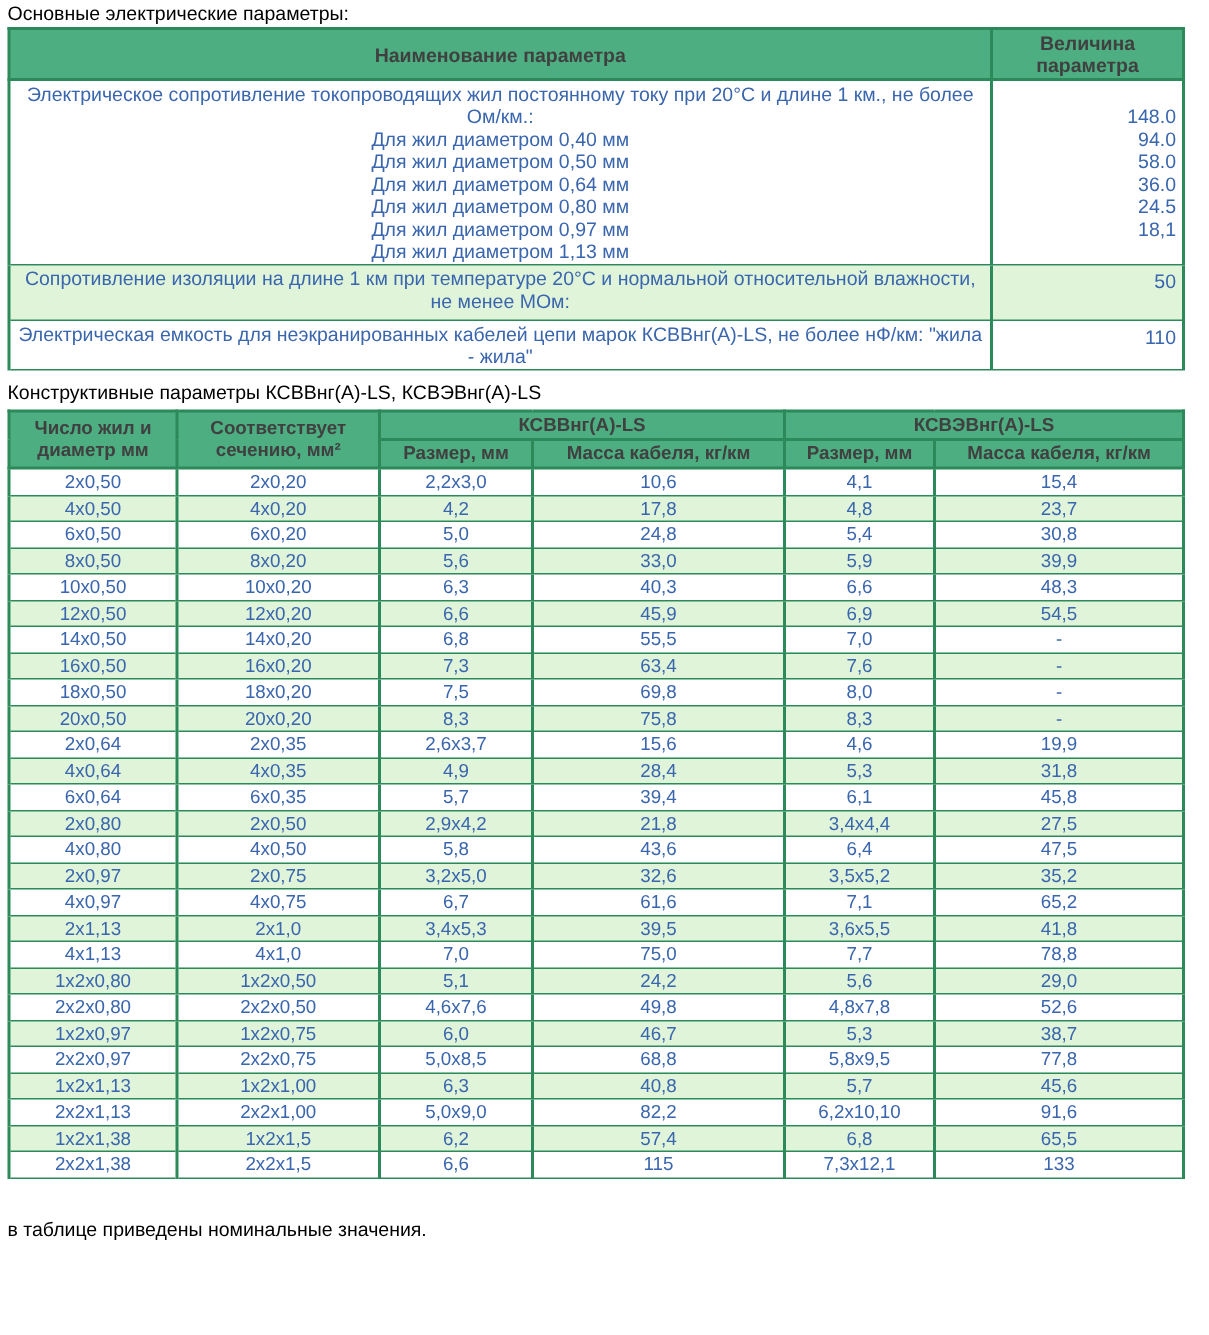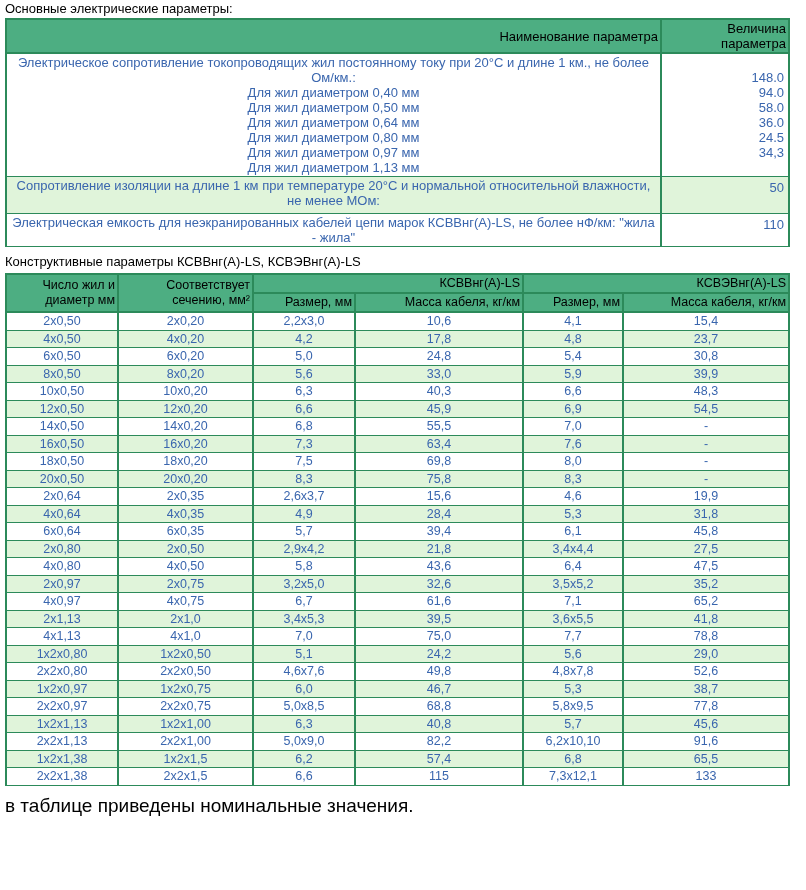--- a/index.html
+++ b/index.html
@@ -7,22 +7,22 @@
     width:806px;height:890px;box-sizing:border-box;
     padding:1px 5px 0 5px;
     font-family:"Liberation Sans","DejaVu Sans",sans-serif;
     --header-bg:#4dae82;--border:#2c8a5a;--row-alt:#e0f4da;--text-blue:#3a66ae;--text-black:#000000;
   }
   .doc-title{
     color:var(--text-black);font-size:13px;line-height:14px;margin:1px 0 2px 0;
   }
   table{border-collapse:collapse;width:783px;table-layout:fixed;}
   th{
-    background:var(--header-bg);color:#000000;font-weight:normal;font-size:13px;
-    border:2px solid var(--border);padding:1px 2px;line-height:15px;text-align:right;
+    background:var(--header-bg);color:#404040;font-weight:bold;font-size:13px;
+    border:2px solid var(--border);padding:1px 2px;line-height:15px;text-align:center;
   }
   td{
     color:var(--text-blue);font-size:13px;line-height:15px;
     border:1px solid var(--border);border-left-width:2px;border-right-width:2px;
     padding:1px 4px;background:#ffffff;
   }
   tr.alt td{background:var(--row-alt);}
   
   #table1 td.param{text-align:center;vertical-align:top;}
   #table1 td.value{text-align:right;vertical-align:middle;}
@@ -33,21 +33,21 @@
   #table1 tbody tr:nth-child(2) td.value,
   #table1 tbody tr:nth-child(3) td.value{vertical-align:top;padding-top:3px;}
   #table1 tbody tr:nth-child(4) td.value{vertical-align:bottom;padding-bottom:3px;}
   #table1 thead tr{height:34px;}
   
   #table2{margin-top:2px;padding-left:16px;}
   #table2 th{font-size:12.5px;padding:1px 2px;}
   #table2 thead tr{height:17px;}
   #table2 td{text-align:center;height:16.5px;font-size:12.5px;line-height:14px;padding:0 2px;}
   .section-title{margin:8px 0 4px 0;}
-  .footnote{color:var(--text-black);font-size:19px;margin-top:9px;}
+  .footnote{color:var(--text-black);font-size:13px;margin-top:26px;}
 </style>
 </head>
 <body style="--header-bg: #4dae82; --border: #2c8a5a; --row-alt: #e0f4da; --text-blue: #3a66ae; --text-black: #000000;">
 
 <div class="doc-title">Основные электрические параметры:</div>
 
 <table id="table1">
   <colgroup>
     <col style="width:655px">
     <col style="width:128px">
@@ -68,21 +68,21 @@
           <div>Для жил диаметром 0,80 мм</div>
           <div>Для жил диаметром 0,97 мм</div>
           <div>Для жил диаметром 1,13 мм</div>
         </td>
         <td class="value">
           <div>148.0</div>
           <div>94.0</div>
           <div>58.0</div>
           <div>36.0</div>
           <div>24.5</div>
-          <div>34,3</div>
+          <div>18,1</div>
         </td>
       </tr>
       <tr class="alt">
         <td class="param">
           <div>Сопротивление изоляции на длине 1 км при температуре 20°С и нормальной относительной влажности, не менее МОм:</div>
         </td>
         <td class="value">
           <div>50</div>
         </td>
       </tr>

